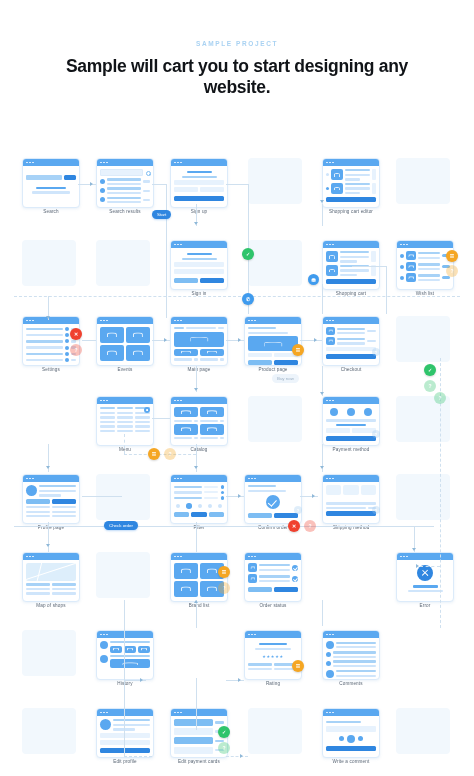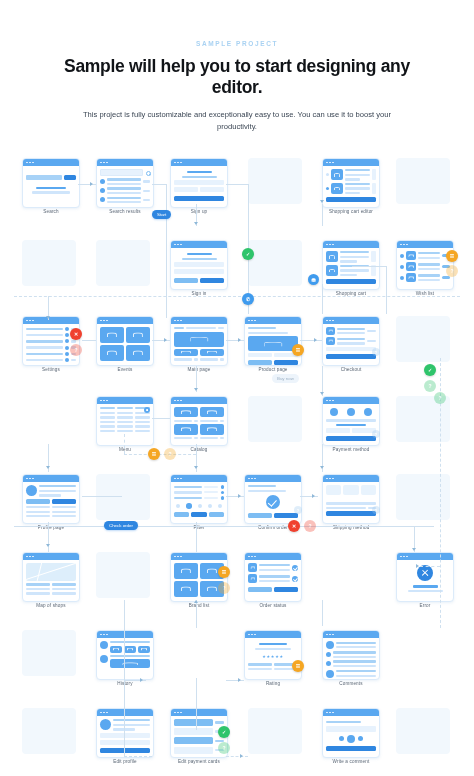--- a/index.html
+++ b/index.html
@@ -130,22 +130,21 @@
     content:"";position:absolute;background:#fff;
   }
   .mapbg::before{left:-10%;top:40%;width:130%;height:1.4px;transform:rotate(-18deg);}
   .mapbg::after{left:30%;top:-20%;width:1.4px;height:140%;transform:rotate(14deg);}
 </style>
 </head>
 <body>
 
 <div class="hdr">
   <div class="eyebrow">SAMPLE PROJECT</div>
-  <div class="title">Sample will help you to start designing any editor.</div>
-  <div class="sub">This project is fully customizable and exceptionally easy to use. You can use it to boost your productivity.</div>
+  <div class="title">Sample will cart you to start designing any website.</div>
 </div>
 
 <div class="canvas">
 
   <div class="ph" style="left:22px;top:92px;width:54px;height:46px;"></div>
   <div class="ph" style="left:96px;top:92px;width:54px;height:46px;"></div>
   <div class="ph" style="left:248px;top:10px;width:54px;height:46px;"></div>
   <div class="ph" style="left:248px;top:92px;width:54px;height:46px;"></div>
   <div class="ph" style="left:396px;top:10px;width:54px;height:46px;"></div>
   <div class="ph" style="left:396px;top:168px;width:54px;height:46px;"></div>

